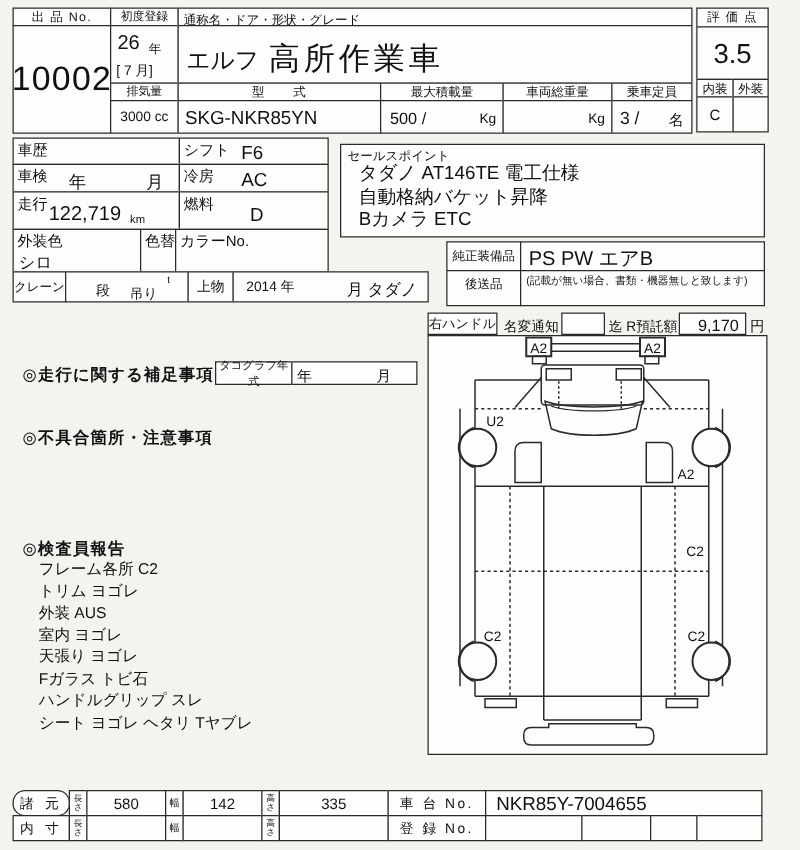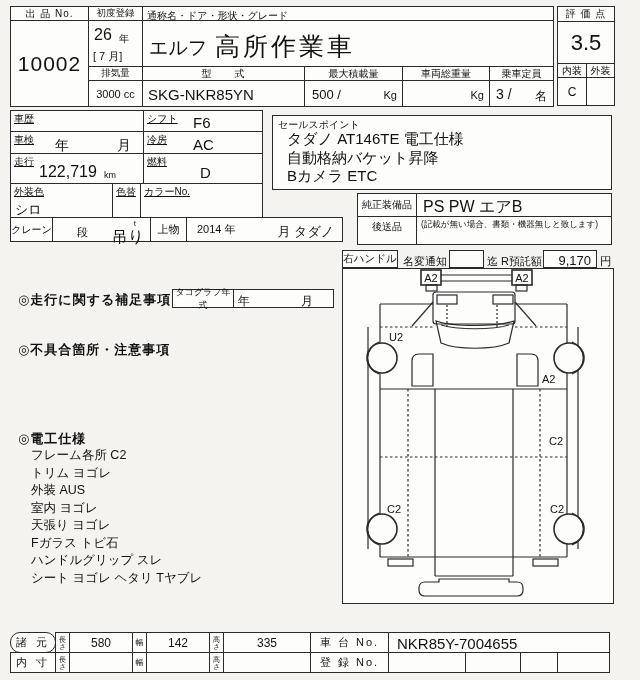--- a/index.html
+++ b/index.html
@@ -2,22 +2,22 @@
 <html><head>
 <meta charset="utf-8">
 <style>
   html,body{margin:0;padding:0;}
   body{background:#e9e8e6;font-family:"Liberation Sans","DejaVu Sans",sans-serif;color:#111;}
   #stage{position:relative;width:640px;height:680px;background:#f4f3f0;overflow:hidden;}
   .cell{position:absolute;box-sizing:border-box;border:1px solid #2a2a2a;background:#fdfdfc;}
   .txt{position:absolute;box-sizing:border-box;}
   .c{display:flex;align-items:center;justify-content:center;text-align:center;}
   .hdr{font-size:10px;letter-spacing:1px;}
-  .lbl{position:absolute;top:1px;left:3px;font-size:10px;letter-spacing:0;color:#111;text-decoration:underline;}
-  .big{font-size:21px;letter-spacing:1px;}
+  .lbl{position:absolute;top:1px;left:3px;font-size:12px;letter-spacing:0;color:#111;}
+  .big{font-size:27px;letter-spacing:1px;}
   .val15{font-size:15px;margin-left:16px;}
   .vert{font-size:7px;line-height:7px;text-align:center;}
   .note-head{font-size:13px;font-weight:600;letter-spacing:1px;}
   .insp-line{font-size:12.5px;line-height:17.5px;white-space:pre;}
   svg text{font-family:"Liberation Sans","DejaVu Sans",sans-serif;}
 </style>
 </head>
 <body>
 
 <div id="stage">
@@ -107,21 +107,21 @@
     <span class="lbl">色替</span>
   </div>
   <div class="cell" style="left:140px;top:183px;width:123px;height:35px;">
     <span class="lbl">カラーNo.</span>
   </div>
 
   <div class="cell c" style="left:10px;top:217px;width:43px;height:25px;font-size:10px;">クレーン</div>
   <div class="cell" style="left:52px;top:217px;width:99px;height:25px;">
     <div class="txt" style="left:24px;top:7px;font-size:11px;">段</div>
     <div class="txt" style="right:14px;top:1px;font-size:8px;">t</div>
-    <div class="txt" style="right:6px;top:9px;font-size:16px;">吊り</div>
+    <div class="txt" style="right:24px;top:9px;font-size:11px;">吊り</div>
   </div>
   <div class="cell c" style="left:150px;top:217px;width:37px;height:25px;font-size:11px;">上物</div>
   <div class="cell" style="left:186px;top:217px;width:157px;height:25px;">
     <div class="txt" style="left:10px;top:4px;font-size:11px;">2014 年</div>
     <div class="txt" style="right:8px;top:5px;font-size:13px;">月 タダノ</div>
   </div>
 
   <div class="cell" style="left:272px;top:115px;width:340px;height:75px;border-width:1.5px;">
     <div class="txt" style="left:5px;top:2px;font-size:10px;">セールスポイント</div>
     <div class="txt" style="left:14px;top:14px;font-size:15px;line-height:18.5px;">
@@ -150,21 +150,21 @@
   <div class="txt" style="left:600px;top:254px;font-size:11.5px;">円</div>
 
   <div class="txt note-head" style="left:18px;top:291px;">◎走行に関する補足事項</div>
   <div class="cell c" style="left:172px;top:289px;width:62px;height:19px;font-size:9px;">タコグラフ年式</div>
   <div class="cell" style="left:233px;top:289px;width:101px;height:19px;">
     <div class="txt" style="right:8px;top:3px;font-size:12px;letter-spacing:12px;">年　 月</div>
   </div>
 
   <div class="txt note-head" style="left:18px;top:341px;">◎不具合箇所・注意事項</div>
 
-  <div class="txt note-head" style="left:18px;top:430px;">◎電工仕様</div>
+  <div class="txt note-head" style="left:18px;top:430px;">◎検査員報告</div>
   <div class="txt" style="left:31px;top:447px;width:250px;">
     <div class="insp-line">フレーム各所 C2</div>
     <div class="insp-line">トリム ヨゴレ</div>
     <div class="insp-line">外装 AUS</div>
     <div class="insp-line">室内 ヨゴレ</div>
     <div class="insp-line">天張り ヨゴレ</div>
     <div class="insp-line">Fガラス トビ石</div>
     <div class="insp-line">ハンドルグリップ スレ</div>
     <div class="insp-line">シート ヨゴレ ヘタリ Tヤブレ</div>
   </div>

